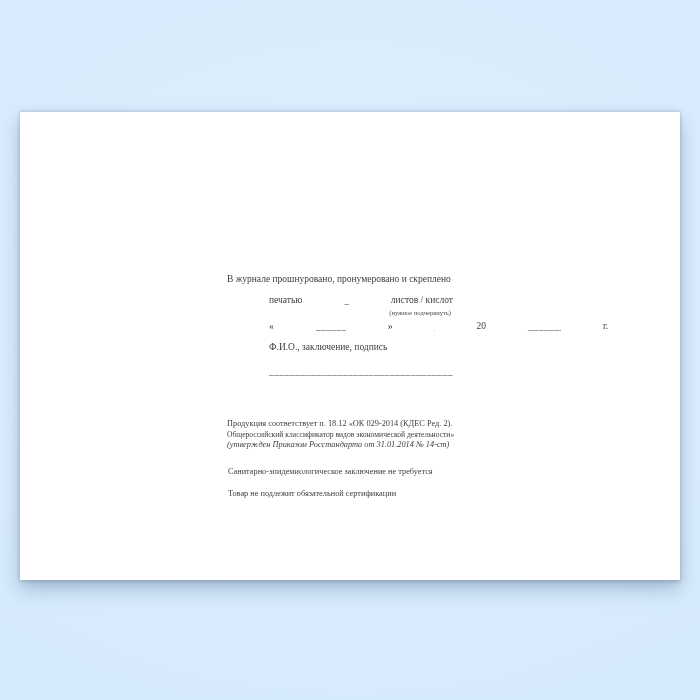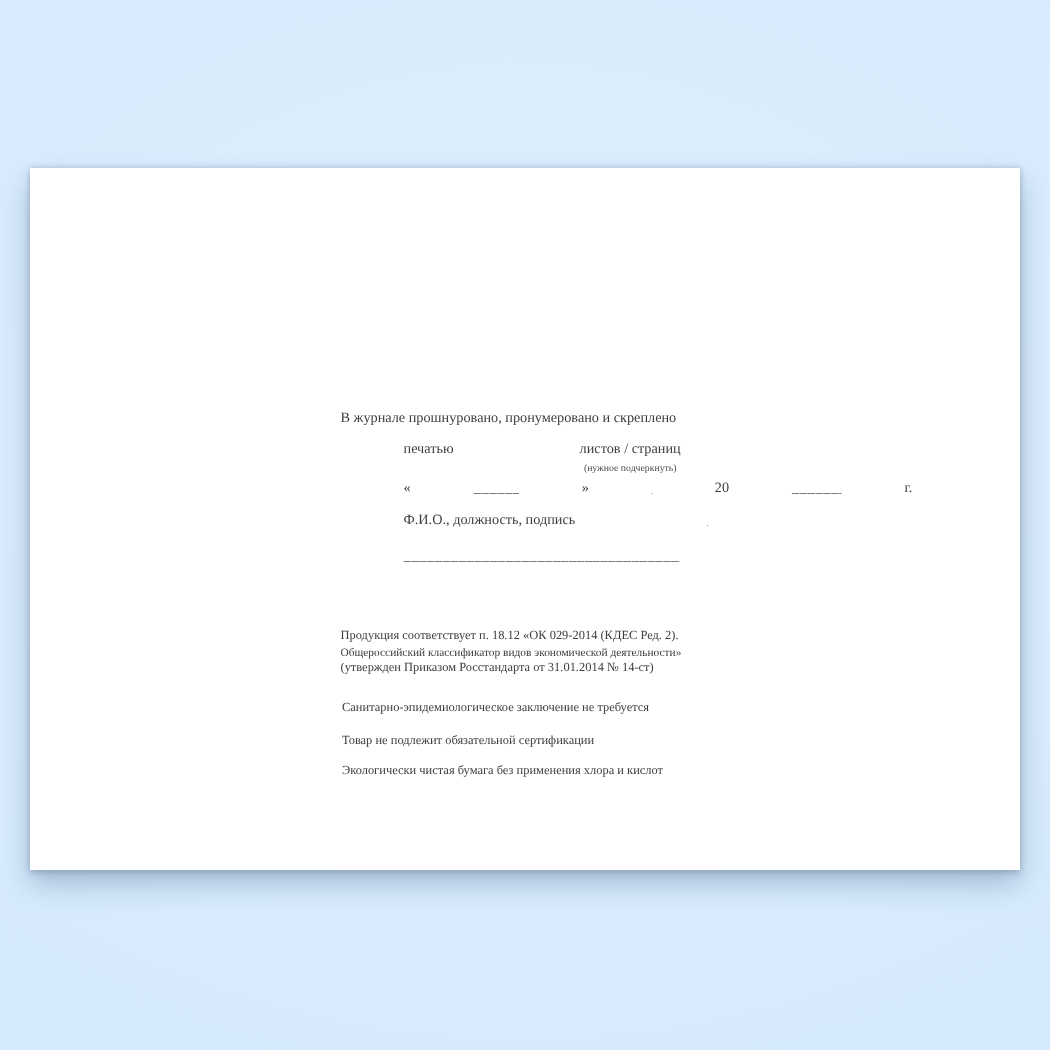--- a/index.html
+++ b/index.html
@@ -43,21 +43,21 @@
     color: #4a4a4a;
   }
   .fill.grow { flex: 1 1 auto; }
   .statement { position: absolute; left: 0; right: -8px; font-size: 9.5px; line-height: 12px; white-space: nowrap; }
   .note-right { position: absolute; left: 0; right: 2px; text-align: right; font-size: 6.5px; line-height: 8px; color: #4a4a4a; }
   .rule-row { position: absolute; left: 0; right: 0; }
   .stamp { position: absolute; left: 0; right: 2px; text-align: right; font-size: 8.5px; }
   .para { position: absolute; left: 0; right: -12px; }
   .para .p1 { font-size: 8.3px; line-height: 10.5px; white-space: nowrap; font-family: Liberation Serif, serif; }
   .para .p2 { font-size: 7.6px; line-height: 10.5px; white-space: nowrap; }
-  .para .p3 { font-size: 8.3px; line-height: 10.5px; white-space: nowrap; }
+  .para .p3 { font-size: 8.3px; line-height: 10.5px; font-style: italic; white-space: nowrap; }
   .cert { position: absolute; left: 1px; right: -8px; font-size: 8.3px; line-height: 11px; white-space: nowrap; }
   .badge-row { position: absolute; left: 0; right: 0; height: 30px; }
   .age-badge {
     position: absolute; left: 1px; top: 0;
     width: 17px; height: 17px;
     border: 2.4px solid #1c1c1c;
     border-radius: 50%;
     display: flex; align-items: center; justify-content: center;
     font-family: "DejaVu Sans", "Liberation Sans", sans-serif;
     font-weight: bold; font-size: 8px; letter-spacing: -0.5px;
@@ -73,52 +73,51 @@
 
 <div class="scene">
   <div class="paper">
     <div class="content">
 
       <div class="statement" style="top:161px">В журнале прошнуровано, пронумеровано и скреплено</div>
 
       <div class="row" style="top:182px">
         <span>печатью</span>
         <span class="fill grow">____________________________________________________________________________________________</span>
-        <span>листов / страниц</span>
+        <span>листов / кислот</span>
       </div>
 
       <div class="note-right" style="top:197px">(нужное подчеркнуть)</div>
 
       <div class="row" style="top:208px">
         <span>«</span>
         <span class="fill" style="width:30px">____________________________________________________________________________________________</span>
         <span>»</span>
         <span class="fill grow">____________________________________________________________________________________________</span>
         <span>20</span>
         <span class="fill" style="width:33px">____________________________________________________________________________________________</span>
         <span>г.</span>
       </div>
 
       <div class="row" style="top:229px">
-        <span>Ф.И.О., должность, подпись</span>
+        <span>Ф.И.О., заключение, подпись</span>
         <span style="width:4px"></span>
         <span class="fill grow">____________________________________________________________________________________________</span>
       </div>
 
       <div class="row rule-row" style="top:253px">
         <span class="fill grow">____________________________________________________________________________________________</span>
       </div>
 
 
       <div class="para" style="top:307px">
         <div class="p1">Продукция соответствует п. 18.12 «ОК 029-2014 (КДЕС Ред. 2).</div>
         <div class="p2">Общероссийский классификатор видов экономической деятельности»</div>
         <div class="p3">(утвержден Приказом Росстандарта от 31.01.2014 № 14-ст)</div>
       </div>
 
       <div class="cert" style="top:354px">Санитарно-эпидемиологическое заключение не требуется</div>
       <div class="cert" style="top:376px">Товар не подлежит обязательной сертификации</div>
-      <div class="cert" style="top:396px">Экологически чистая бумага без применения хлора и кислот</div>
 
 
     </div>
   </div>
 </div>
 
 </body></html>

